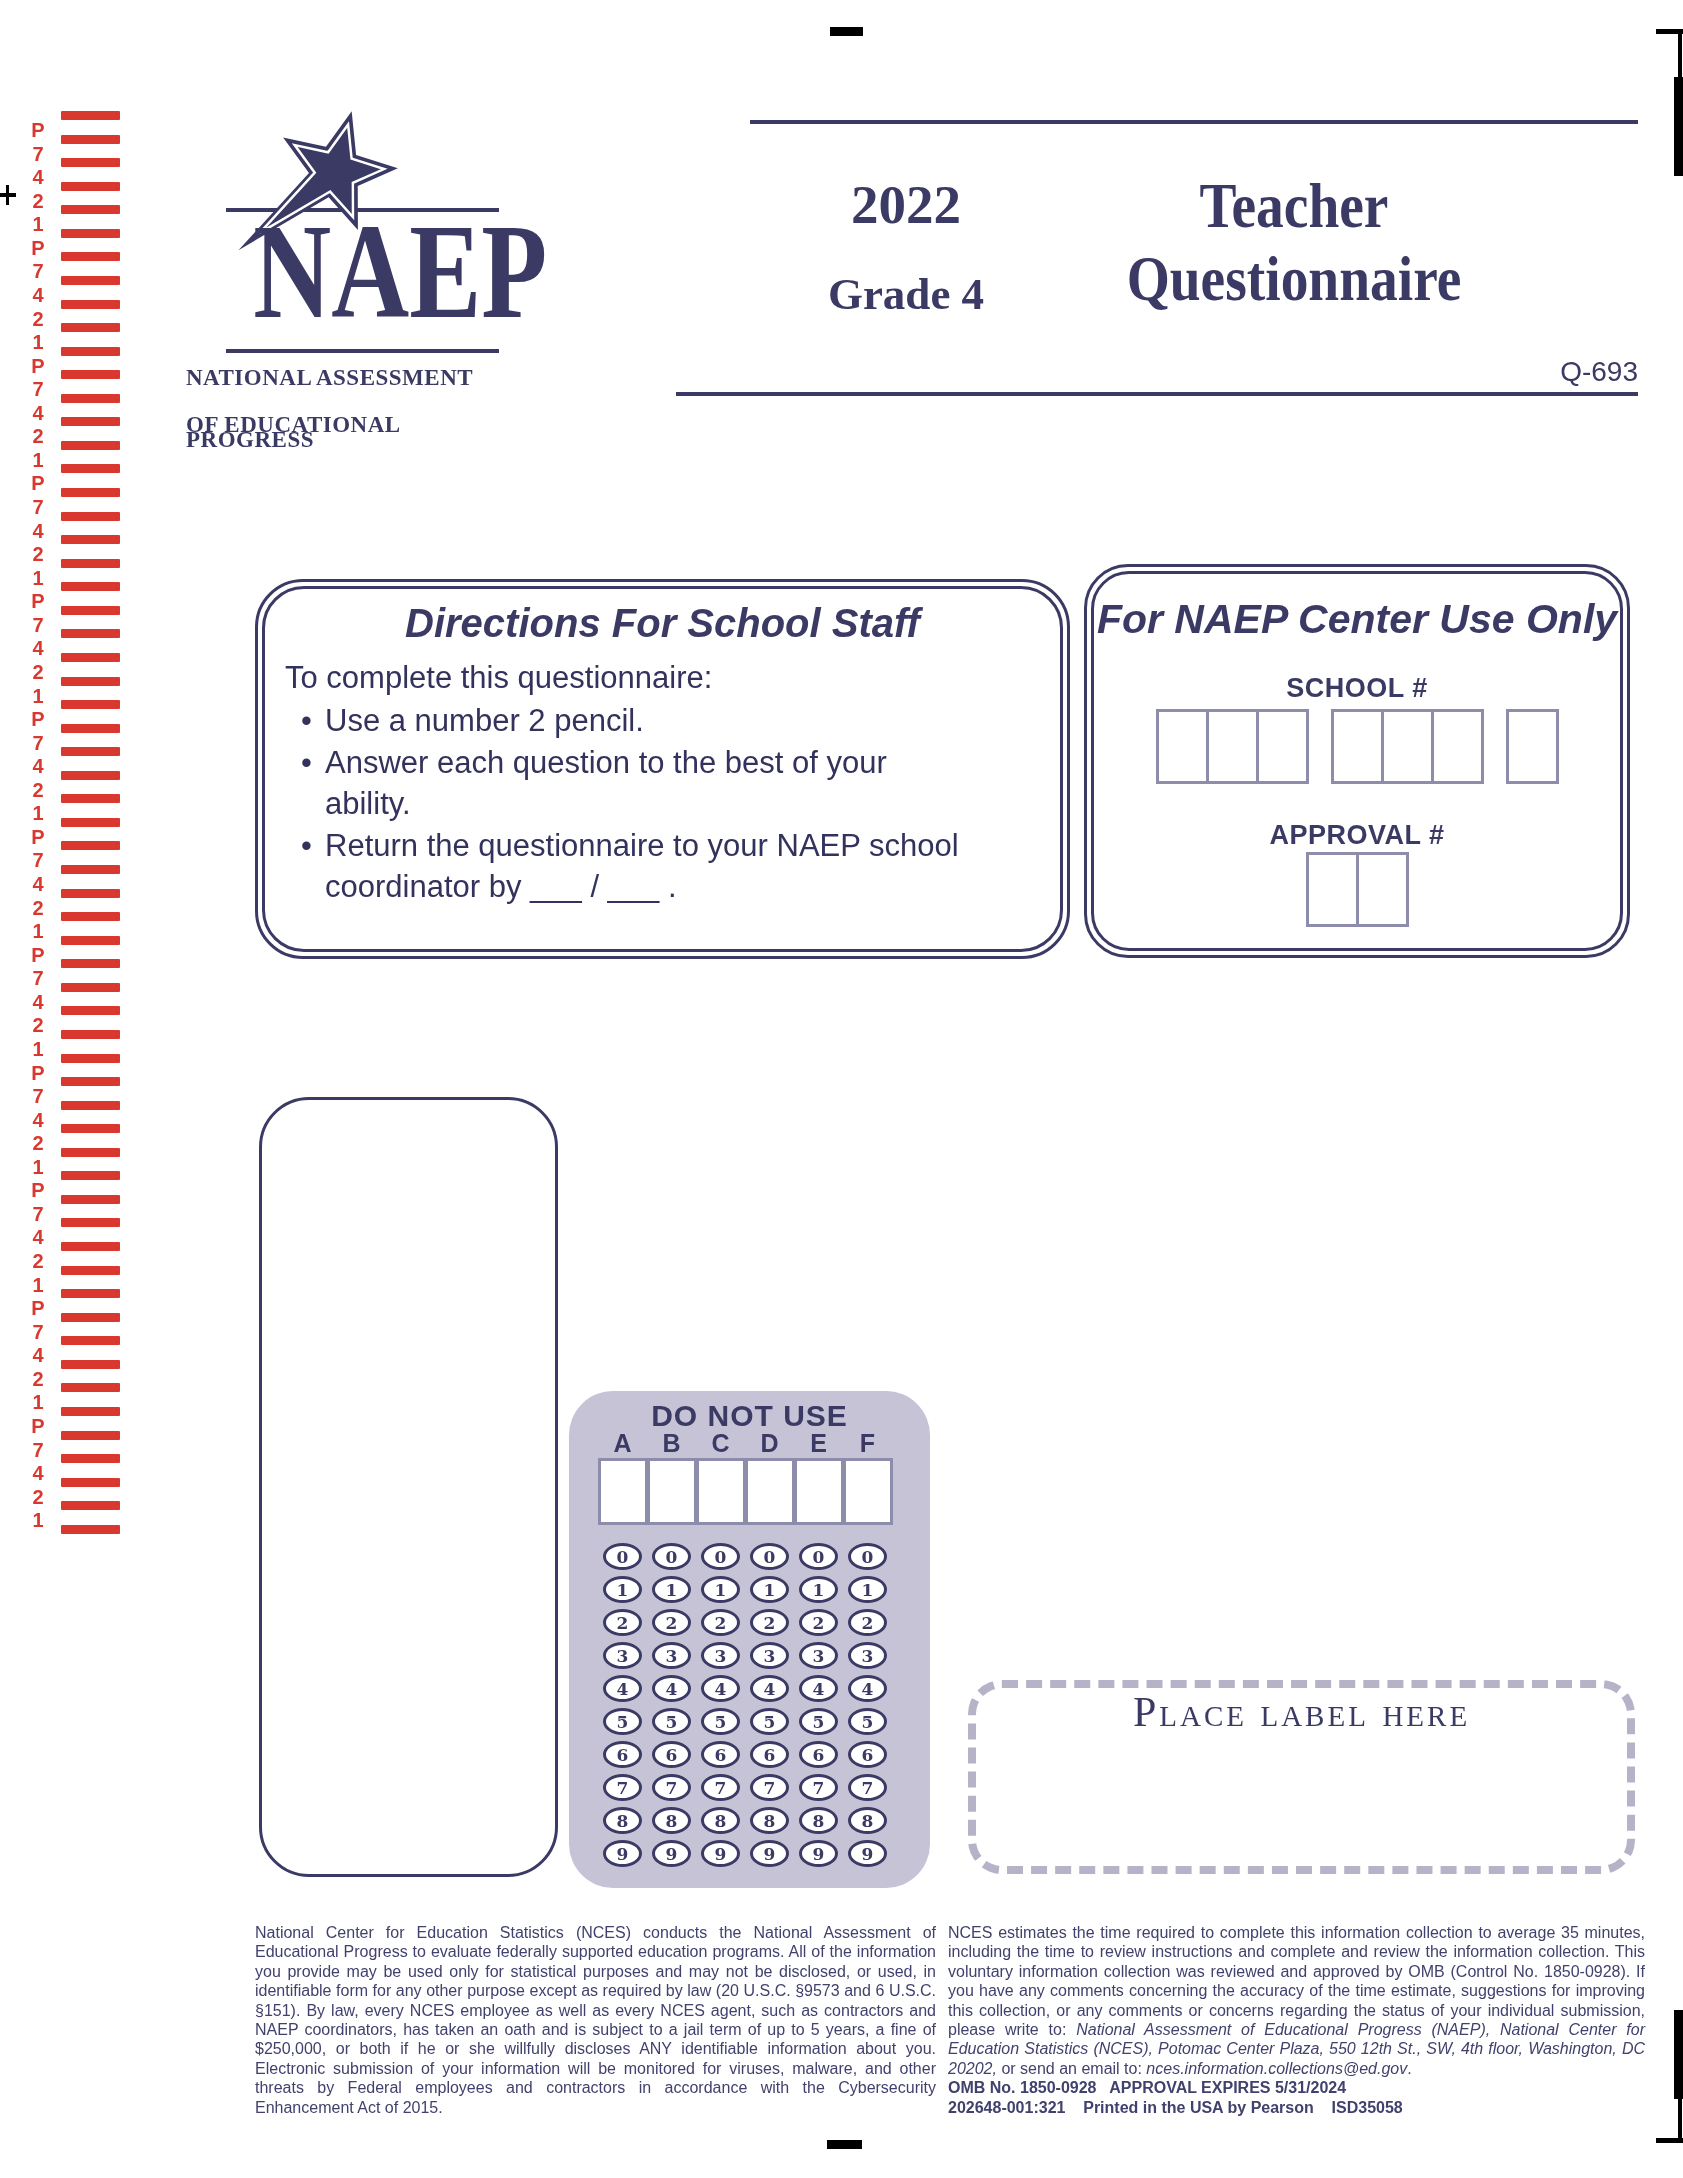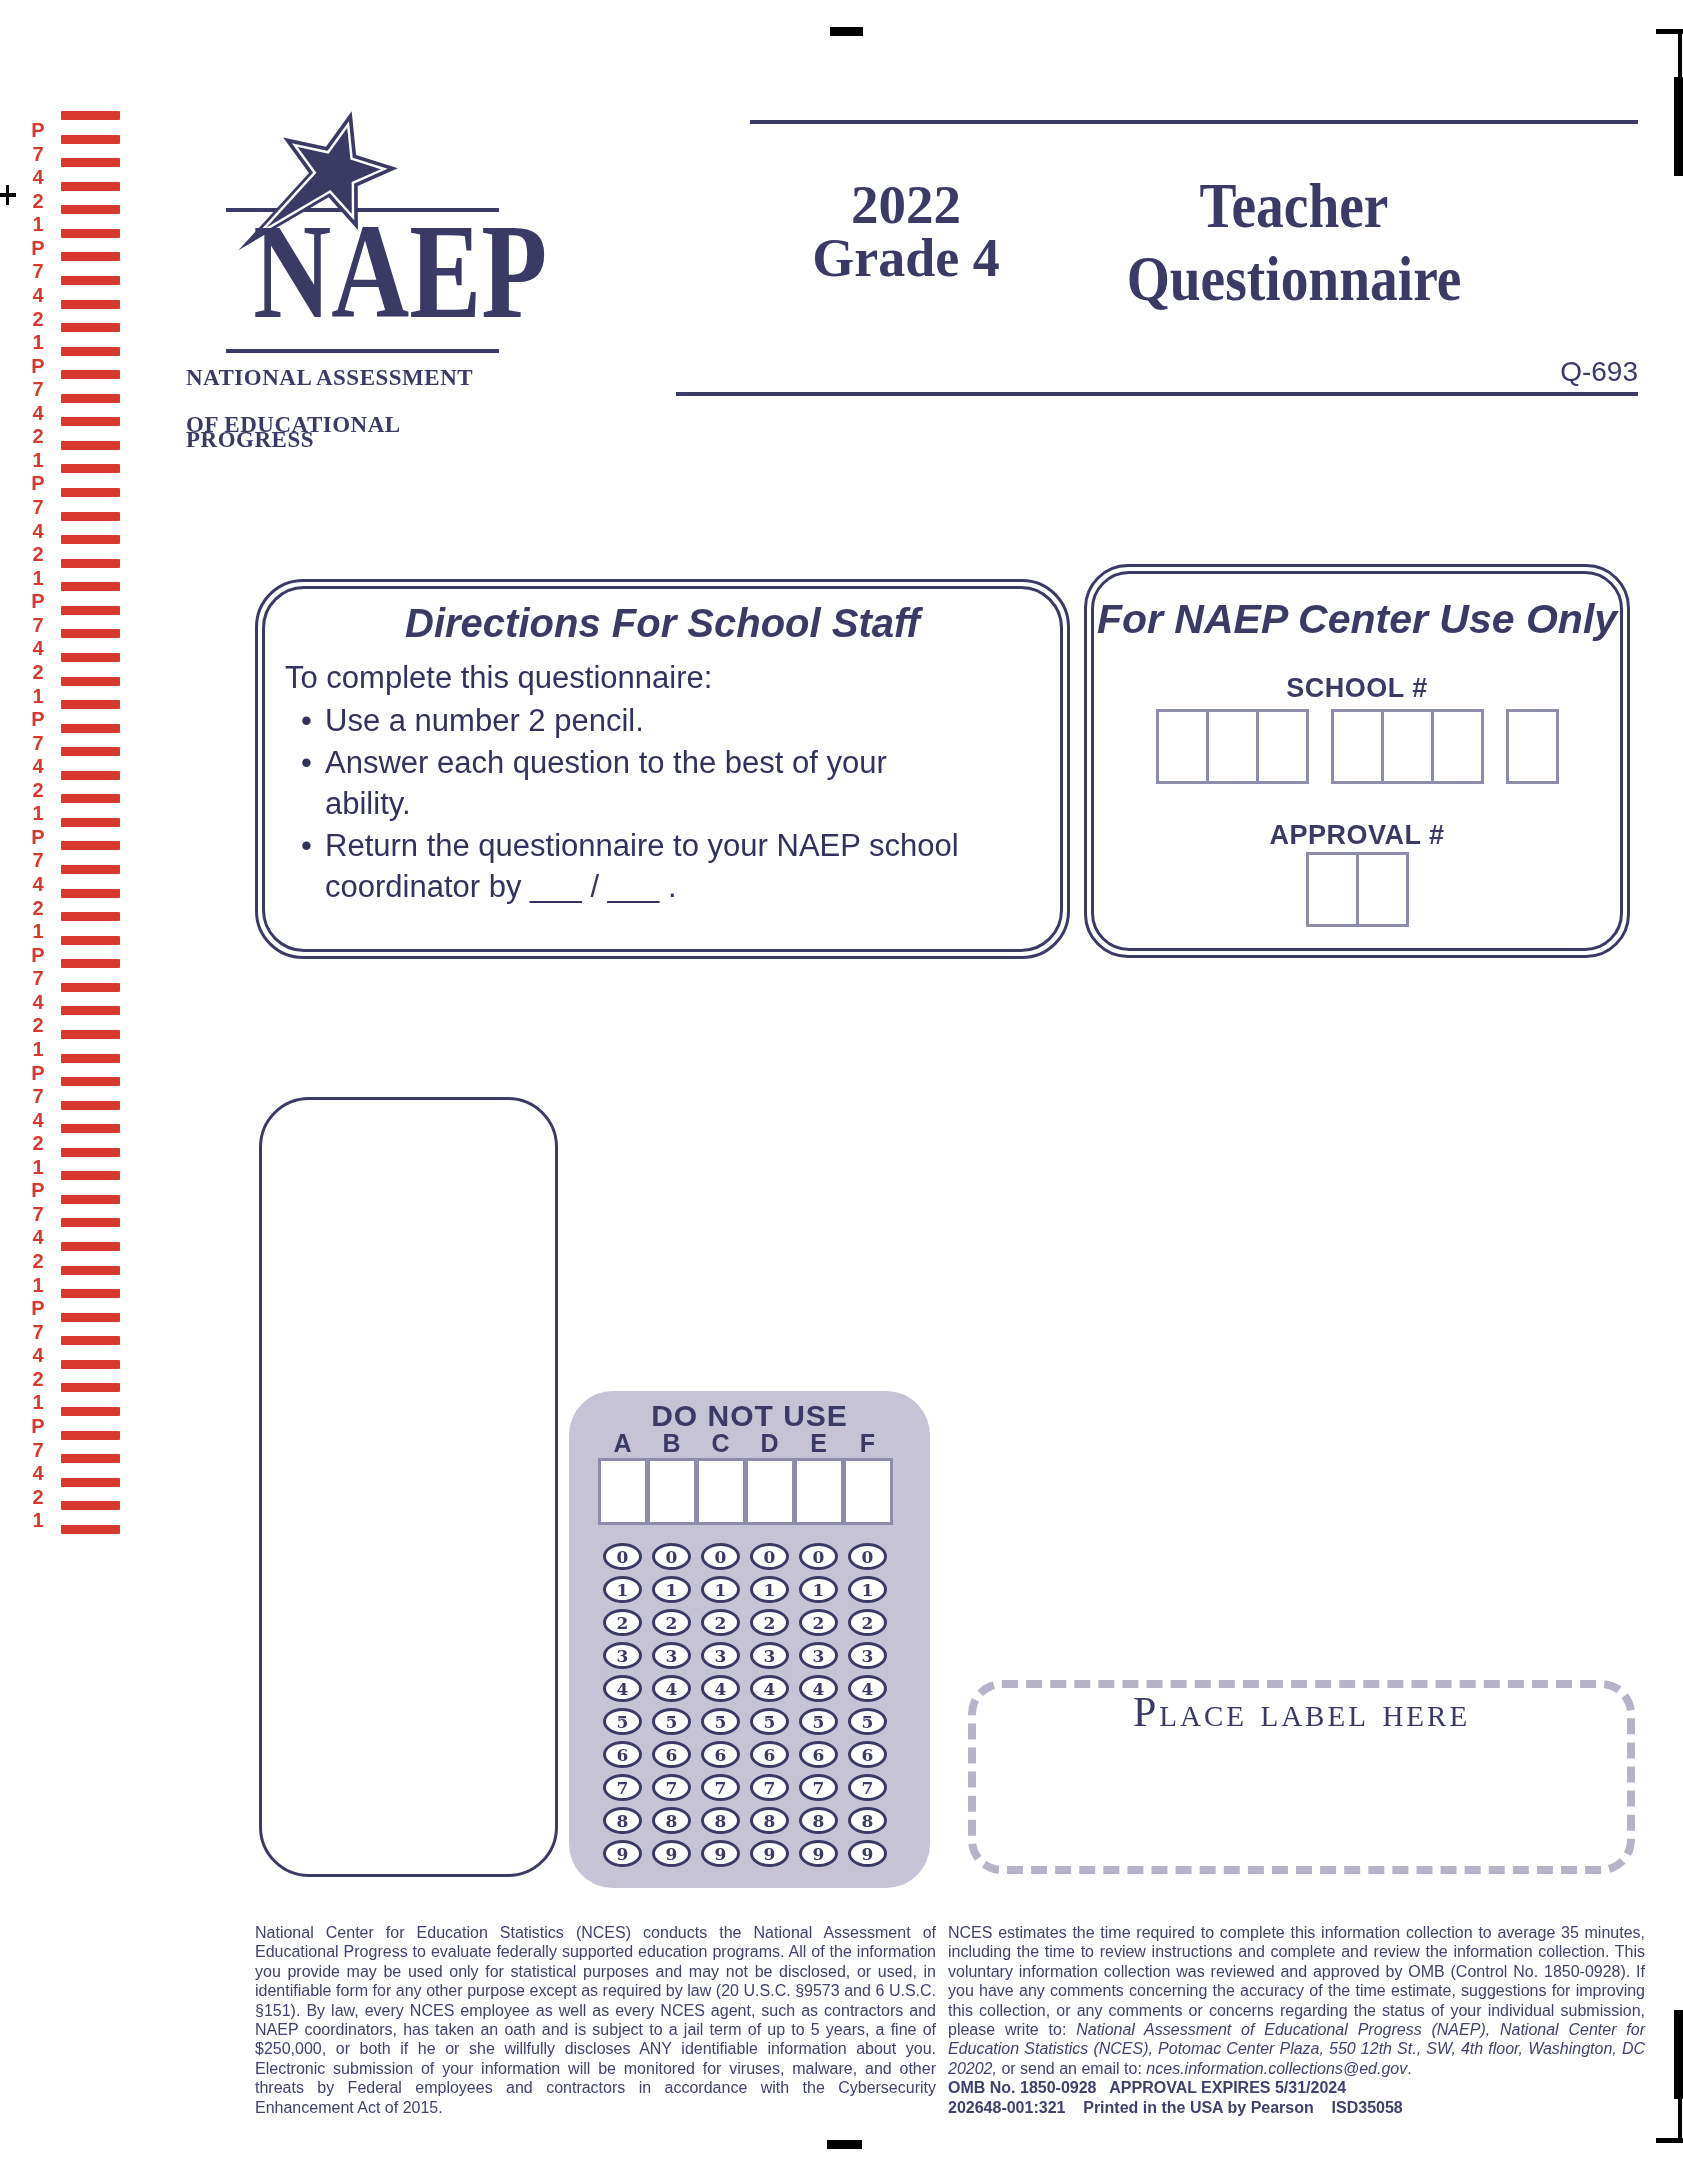--- a/index.html
+++ b/index.html
@@ -33,21 +33,21 @@
       transform:scaleX(0.8);transform-origin:50% 0;color:var(--navy);}
   .logo-caption{position:absolute;left:-40px;width:352px;text-align:left;
       font-family:"Liberation Serif",serif;font-weight:bold;font-size:23px;line-height:31px;
       letter-spacing:0.5px;color:var(--navy);}
 
   
   .hrule{position:absolute;height:4px;background:var(--navy);}
   #year-grade{position:absolute;left:802px;top:176px;width:208px;text-align:center;
       font-family:"Liberation Serif",serif;font-weight:bold;color:var(--navy);}
   #year-grade .yr{font-size:55px;line-height:57px;}
-  #year-grade .gr{font-size:54px;line-height:51px;}
+  #year-grade .gr{font-size:45px;line-height:51px;margin-top:36px;}
   #main-title{position:absolute;left:1101px;top:170px;width:386px;text-align:center;
       font-family:"Liberation Serif",serif;font-weight:bold;font-size:63px;line-height:73px;
       transform:scaleX(.88);transform-origin:50% 0;color:var(--navy);}
   #form-code{position:absolute;left:1455px;top:356px;width:183px;text-align:right;
       font:28px "Liberation Sans",sans-serif;color:var(--navy);}
 
   
   .dblbox{position:absolute;border:3px solid var(--navy);border-radius:48px;}
   .dblbox .inner{position:absolute;inset:4px;border:3px solid var(--navy);border-radius:42px;}
 

